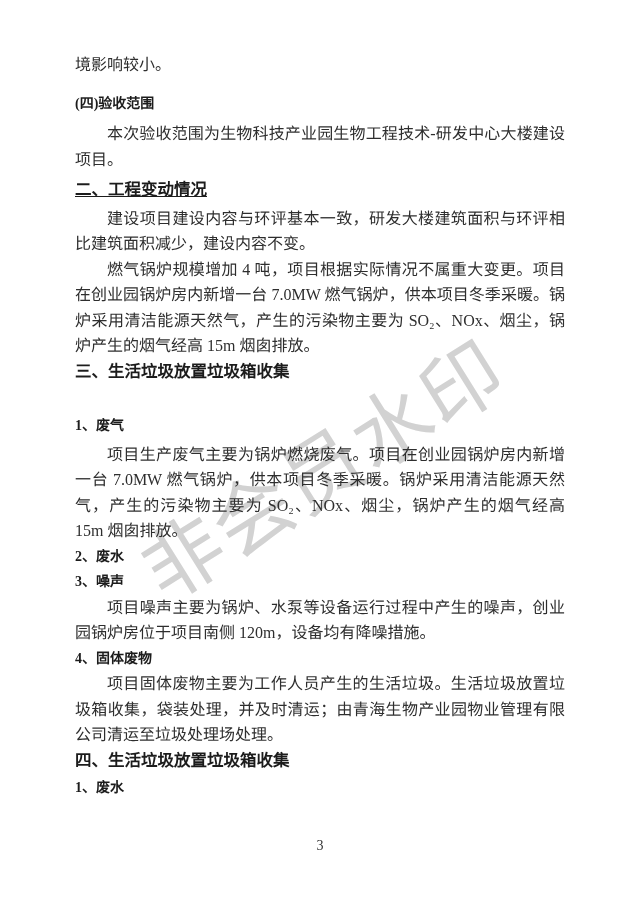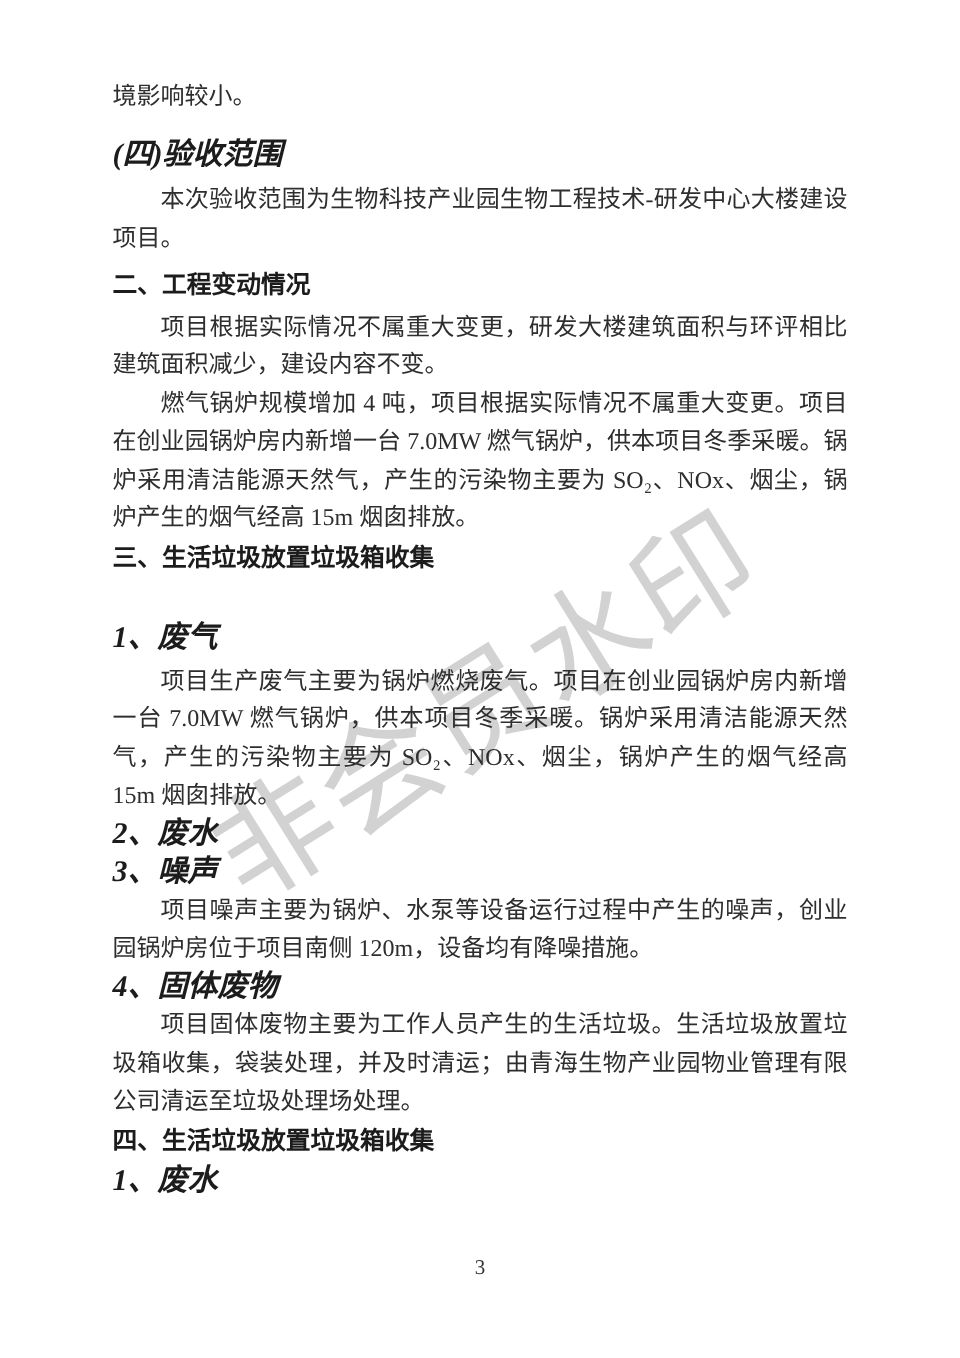--- a/index.html
+++ b/index.html
@@ -55,25 +55,24 @@
   }
   .heading {
     margin: 0;
     font-weight: bold;
     color: #1c1c1c;
     font-size: 16.5px;
     line-height: 25.5px;
     text-align: left;
   }
   .heading.h-sub {
-    font-size: 20px;
-    font-style: italic;
+    font-size: 14px;
   }
   .heading.hd-acceptance { margin-bottom: 5px; }
-  .heading.hd-changes   { margin-top: 5px; margin-bottom: 3px; }
+  .heading.hd-changes   { margin-top: 5px; margin-bottom: 3px; text-decoration: underline; }
   .heading.hd-gas       { margin-bottom: 3px; margin-top: 29px; }
   .heading.hd-water2    { margin-top: 2px; }
   .page-footer {
     position: absolute;
     left: 0;
     width: 640px;
     top: 836px;
     text-align: center;
     z-index: 2;
   }
@@ -92,21 +91,21 @@
   <main class="content">
 
     <p class="para continuation">境影响较小。</p>
 
     <h3 class="heading h-sub hd-acceptance">(四)验收范围</h3>
 
     <p class="para indent">本次验收范围为生物科技产业园生物工程技术-研发中心大楼建设项目。</p>
 
     <h2 class="heading hd-changes">二、工程变动情况</h2>
 
-    <p class="para indent">项目根据实际情况不属重大变更，研发大楼建筑面积与环评相比建筑面积减少，建设内容不变。</p>
+    <p class="para indent">建设项目建设内容与环评基本一致，研发大楼建筑面积与环评相比建筑面积减少，建设内容不变。</p>
 
     <p class="para indent">燃气锅炉规模增加 4 吨，项目根据实际情况不属重大变更。项目在创业园锅炉房内新增一台 7.0MW 燃气锅炉，供本项目冬季采暖。锅炉采用清洁能源天然气，产生的污染物主要为 SO₂、NOx、烟尘，锅炉产生的烟气经高 15m 烟囱排放。</p>
 
 
     <h2 class="heading">三、生活垃圾放置垃圾箱收集</h2>
 
     <h3 class="heading h-sub hd-gas">1、废气</h3>
 
     <p class="para indent">项目生产废气主要为锅炉燃烧废气。项目在创业园锅炉房内新增一台 7.0MW 燃气锅炉，供本项目冬季采暖。锅炉采用清洁能源天然气，产生的污染物主要为 SO₂、NOx、烟尘，锅炉产生的烟气经高 15m 烟囱排放。</p>
 

